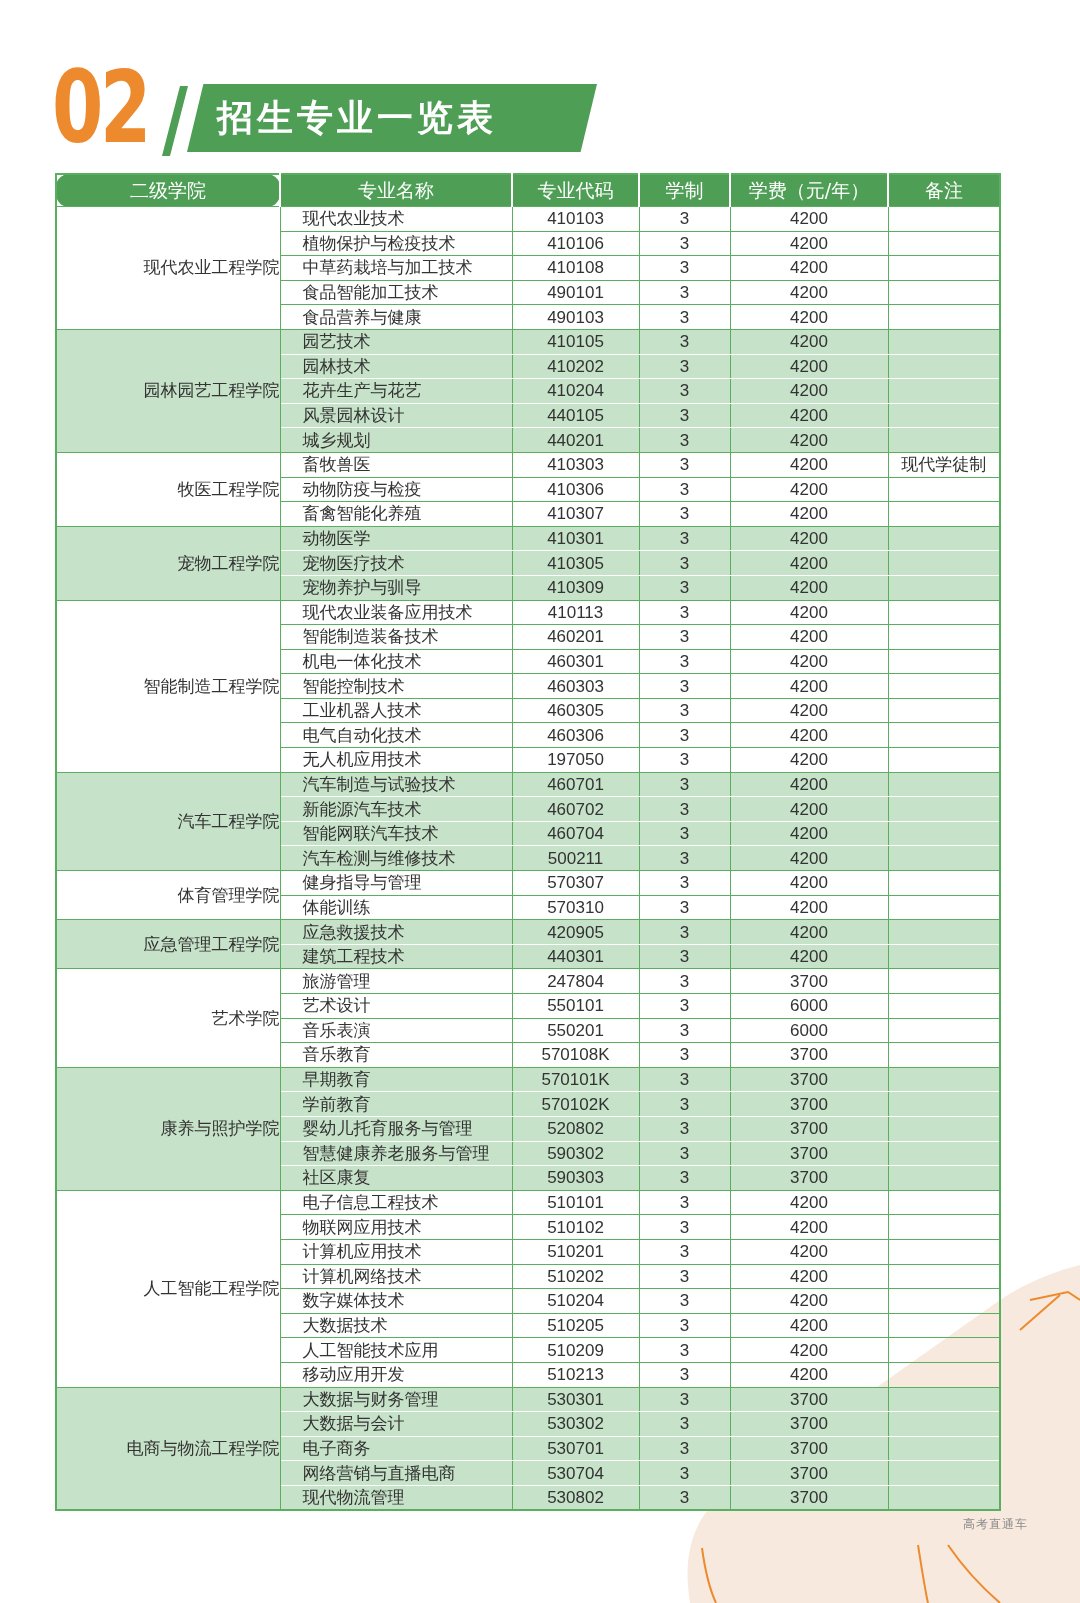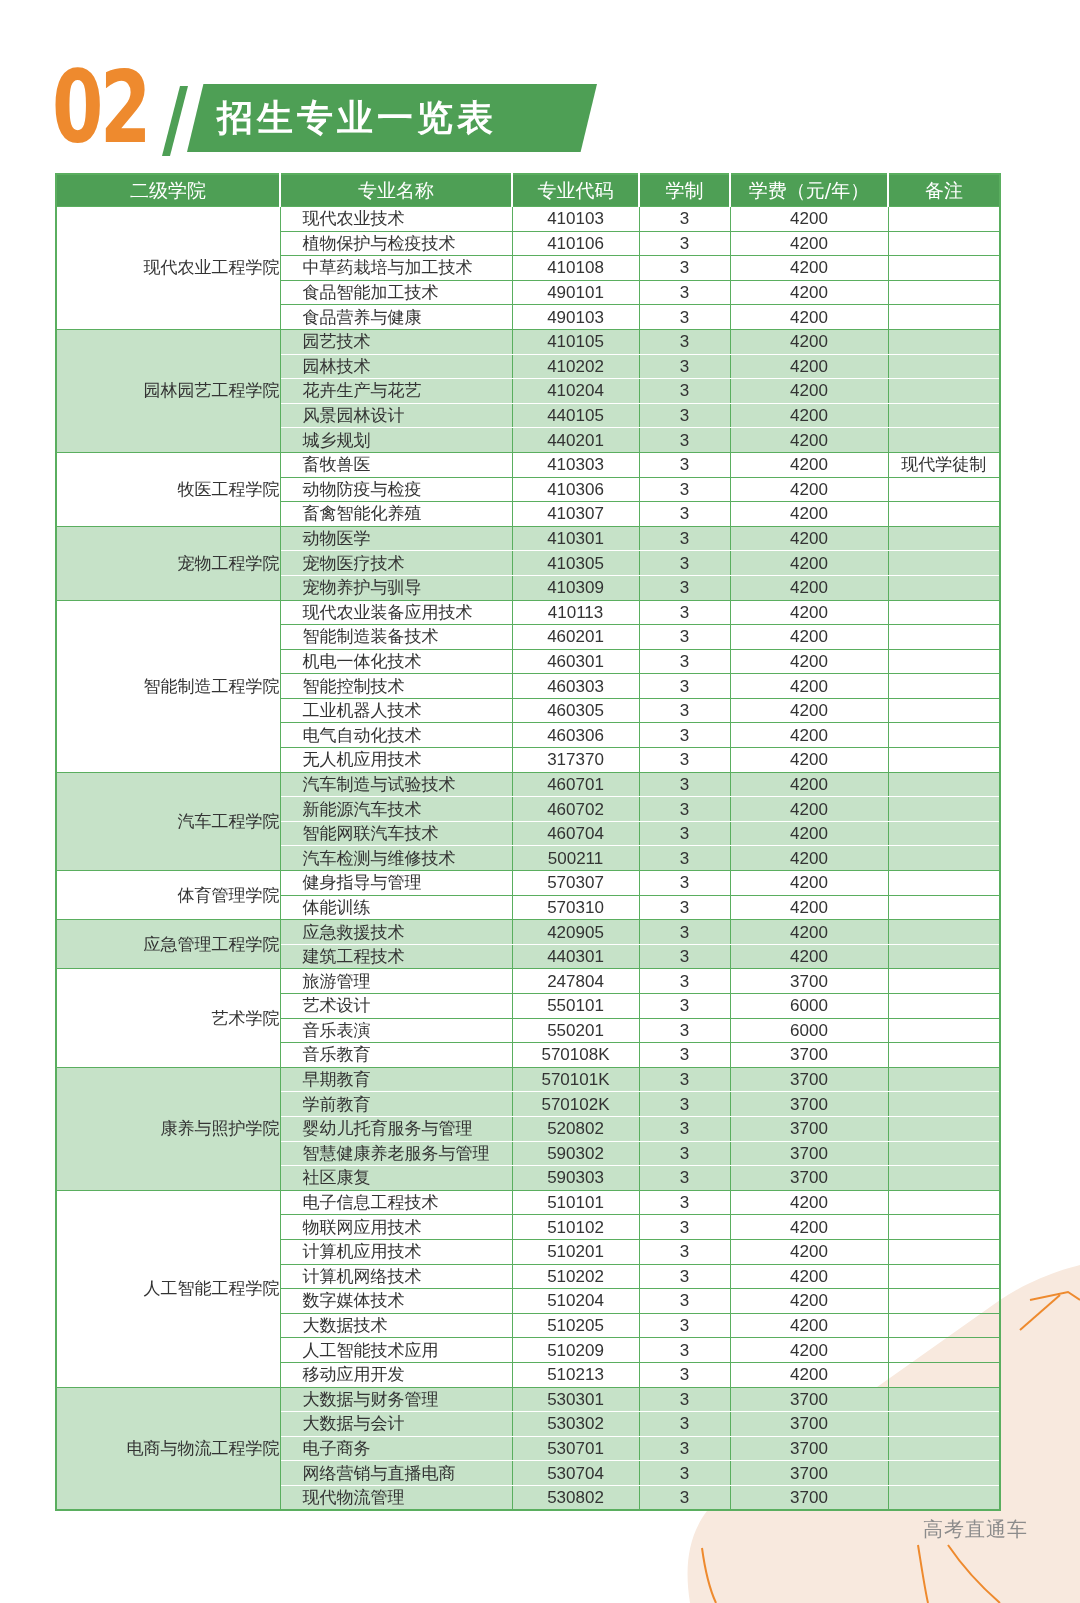--- a/index.html
+++ b/index.html
@@ -31,37 +31,37 @@
   table.majors {
     position:absolute; left:55px; top:173px; z-index:2;
     border-collapse:collapse; table-layout:fixed;
     width:944px;
     border:2px solid #5AAE5F;
   }
   table.majors th {
     background:#4E9F55; color:#fff; font-weight:normal; font-size:19px;
     height:31px; border-left:2px solid #ffffff; padding:0;
   }
-  table.majors th:first-child { border-left:none; }
+  table.majors th:first-child { border-left:none;border-radius:13px; }
   table.majors td {
     height:23.6px; padding:0; font-size:17px; line-height:23px;
     border:1px solid #5AAE5F; white-space:nowrap; overflow:hidden;
   }
   tr.alt td { background:#C6E2C8; border-top-color:#ffffff; border-bottom-color:#ffffff; }
   tr.alt td.college { border-top-color:#5AAE5F; }
   tr.alt.group-first td { border-top:1px solid #5AAE5F; }
   tr.group-last td { border-bottom:1px solid #5AAE5F !important; }
   td.college { text-align:right; padding-left:24px !important; font-size:18px; border:1px solid #5AAE5F !important; }
   td.name { text-align:left; padding-left:22px !important;margin-left:42px; }
   td.code, td.years, td.fee, td.note { text-align:center; }
   td.code { font-family:"Liberation Sans", sans-serif; font-size:18px; }
   td.years, td.fee { font-family:"Liberation Sans", sans-serif; font-size:18px; }
   .watermark {
     position:absolute; right:52px; top:1516px; z-index:3;
-    font-size:20px; color:#8c8c8c; letter-spacing:1px;
+    font-size:12px; color:#8c8c8c; letter-spacing:1px;
   }
 </style>
 </head>
 <body>
 
 <svg class="deco" viewBox="0 0 1080 1603" xmlns="http://www.w3.org/2000/svg">
   <path d="M690 1603 C 680 1540 700 1500 760 1470 L 1000 1300 C 1030 1280 1060 1270 1080 1265 L 1080 1603 Z" fill="#F8E9DE"></path>
   <path d="M1030 1300 L 1068 1292 L 1080 1300" fill="none" stroke="#EE8A2E" stroke-width="2"></path>
   <path d="M1020 1330 L 1060 1295" fill="none" stroke="#EE8A2E" stroke-width="2"></path>
   <path d="M702 1548 C 705 1570 710 1590 716 1603" fill="none" stroke="#EE8A2E" stroke-width="2"></path>
@@ -252,21 +252,21 @@
       </tr>
       <tr class="">
         <td class="name">电气自动化技术</td>
         <td class="code">460306</td>
         <td class="years">3</td>
         <td class="fee">4200</td>
         <td class="note"></td>
       </tr>
       <tr class="group-last">
         <td class="name">无人机应用技术</td>
-        <td class="code">317370</td>
+        <td class="code">197050</td>
         <td class="years">3</td>
         <td class="fee">4200</td>
         <td class="note"></td>
       </tr>
       <tr class="alt group-first">
         <td class="college" rowspan="4">汽车工程学院</td>
         <td class="name">汽车制造与试验技术</td>
         <td class="code">460701</td>
         <td class="years">3</td>
         <td class="fee">4200</td>

